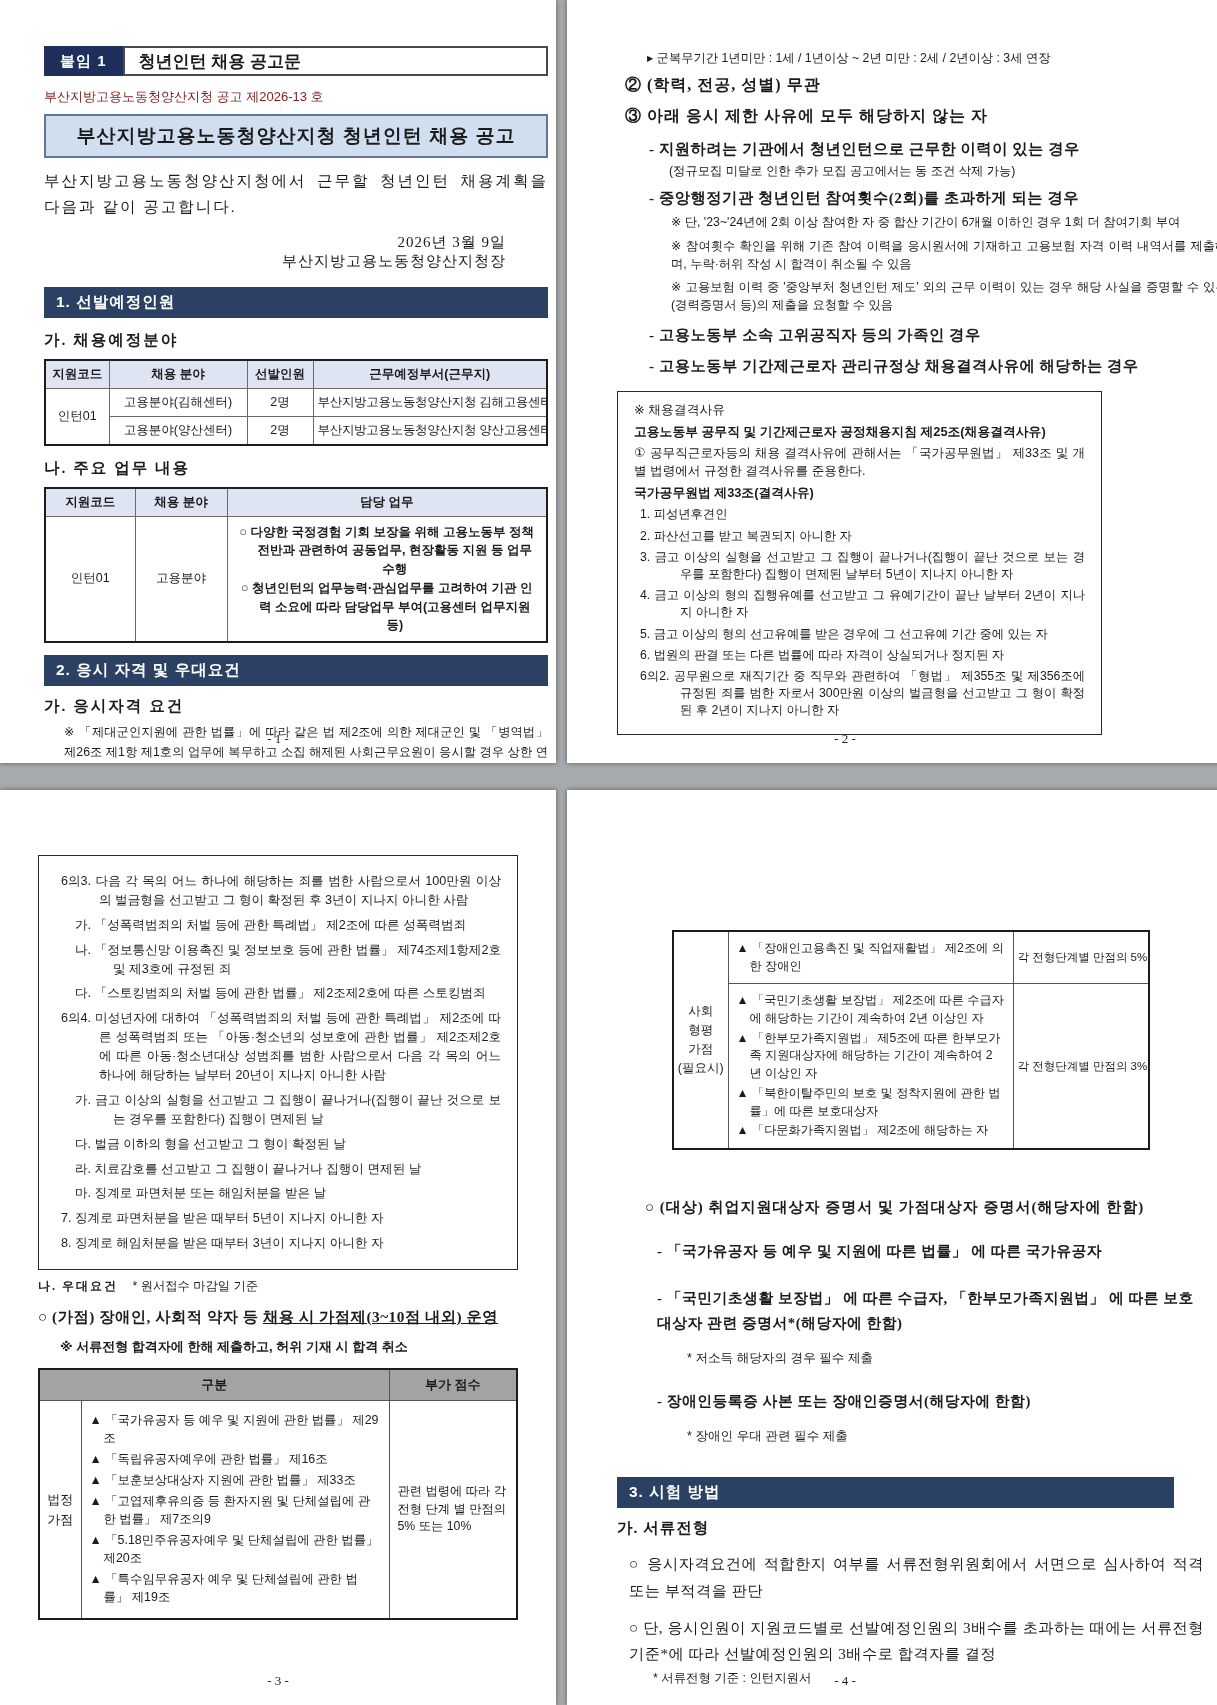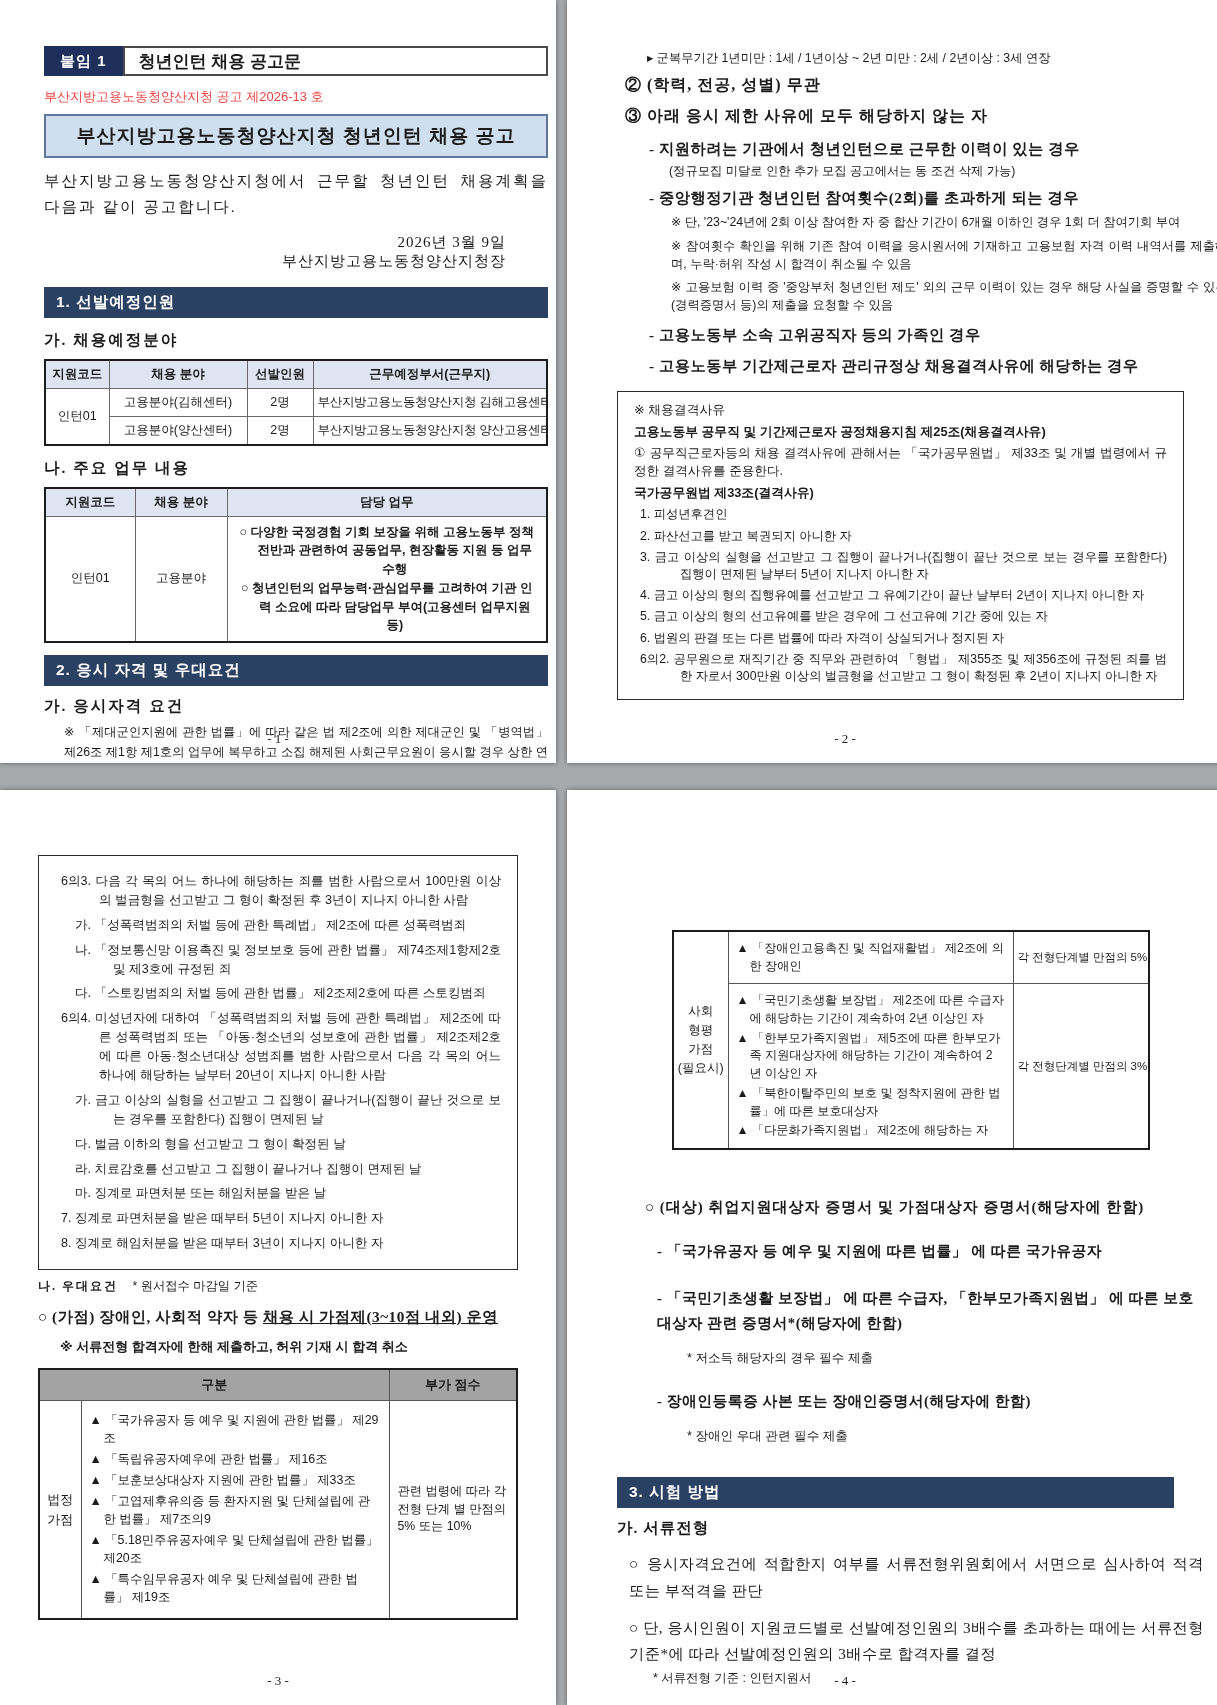--- a/index.html
+++ b/index.html
@@ -12,21 +12,21 @@
   #page4{left:567px;top:790px;width:700px;height:915px;padding:0 0 0 50px;box-sizing:border-box;}
   .serif{font-family:"Liberation Serif","DejaVu Serif",serif;}
   .footer{position:absolute;bottom:16px;left:0;right:0;text-align:center;font-size:13px;
           font-family:"Liberation Serif","DejaVu Serif",serif;color:#222;}
   
   .attach-row{display:flex;align-items:stretch;height:30px;}
   .attach-badge{background:#1e2f5c;color:#fff;font-weight:bold;font-size:15px;
                 display:flex;align-items:center;padding:0 16px;letter-spacing:1px;}
   .attach-box{flex:1;border:2px solid #4a4a4a;display:flex;align-items:center;
               padding-left:14px;font-weight:bold;font-size:17px;}
-  .notice-no{margin-top:12px;font-size:13px;color:#ef4444;}
+  .notice-no{margin-top:12px;font-size:13px;color:#7f1d1d;}
   .main-title{margin-top:8px;border:2px solid #64759a;background:#cfdfef;text-align:center;
               font-weight:bold;font-size:19px;padding:7px 12px;letter-spacing:1px;}
   .intro{margin-top:10px;font-size:15.5px;line-height:1.7;letter-spacing:2px;text-align:justify;}
   .date-line,.signer-line{text-align:right;padding-right:42px;font-size:15px;letter-spacing:1px;}
   .date-line{margin-top:12px;}
   .secbar{background:#2b4164;color:#fff;font-weight:bold;font-size:15.5px;padding:5px 12px;
           letter-spacing:1px;}
   .m-sec1{margin-top:16px;} .m-sec2{margin-top:12px;}
   .subhead{margin-top:12px;font-size:15.5px;font-weight:bold;letter-spacing:2px;}
   table{border-collapse:collapse;width:100%;table-layout:fixed;}
@@ -39,21 +39,21 @@
   .duty-item{padding-left:16px;text-indent:-16px;}
   .age-item{margin-top:8px;font-size:15.5px;font-weight:bold;letter-spacing:0.5px;}
   .age-note{margin-top:6px;padding-left:20px;font-size:12.3px;line-height:1.6;text-align:justify;}
   
   .p2-w{width:585px;}
   .tri-note{font-size:12.3px;padding-left:22px;}
   .circ-item{margin-top:10px;font-size:16px;font-weight:bold;letter-spacing:1px;}
   .dash-item{margin-top:12px;padding-left:24px;font-size:15.3px;font-weight:bold;letter-spacing:0.5px;}
   .dash-sub{margin-top:3px;padding-left:44px;font-size:12.3px;}
   .ref-note{margin-top:6px;padding-left:46px;font-size:12.3px;line-height:1.45;text-align:justify;}
-  .law-box{margin-top:14px;margin-left:-8px;width:567px;border:1.5px solid #2b2b2b;
+  .law-box{margin-top:14px;margin-left:-8px;width:485px;border:1.5px solid #2b2b2b;
            padding:10px 16px;box-sizing:border-box;}
   .law-box-title{font-size:12.8px;margin-bottom:5px;}
   .law-rule-title{font-size:12.8px;font-weight:bold;margin:5px 0 4px;}
   .law-rule-body{font-size:12.6px;line-height:1.4;margin-bottom:3px;text-align:justify;}
   .law-item{font-size:12.3px;line-height:1.4;margin:4px 0;padding-left:46px;text-indent:-40px;text-align:justify;}
   
   .law-box3{margin-top:65px;border:1.5px solid #2b2b2b;padding:10px 16px;box-sizing:border-box;}
   .law-item3{font-size:12.6px;line-height:1.5;margin:6px 0;padding-left:44px;text-indent:-38px;text-align:justify;}
   .law-item3.lvl1{padding-left:58px;text-indent:-38px;}
   .pref-row{margin-top:6px;}

